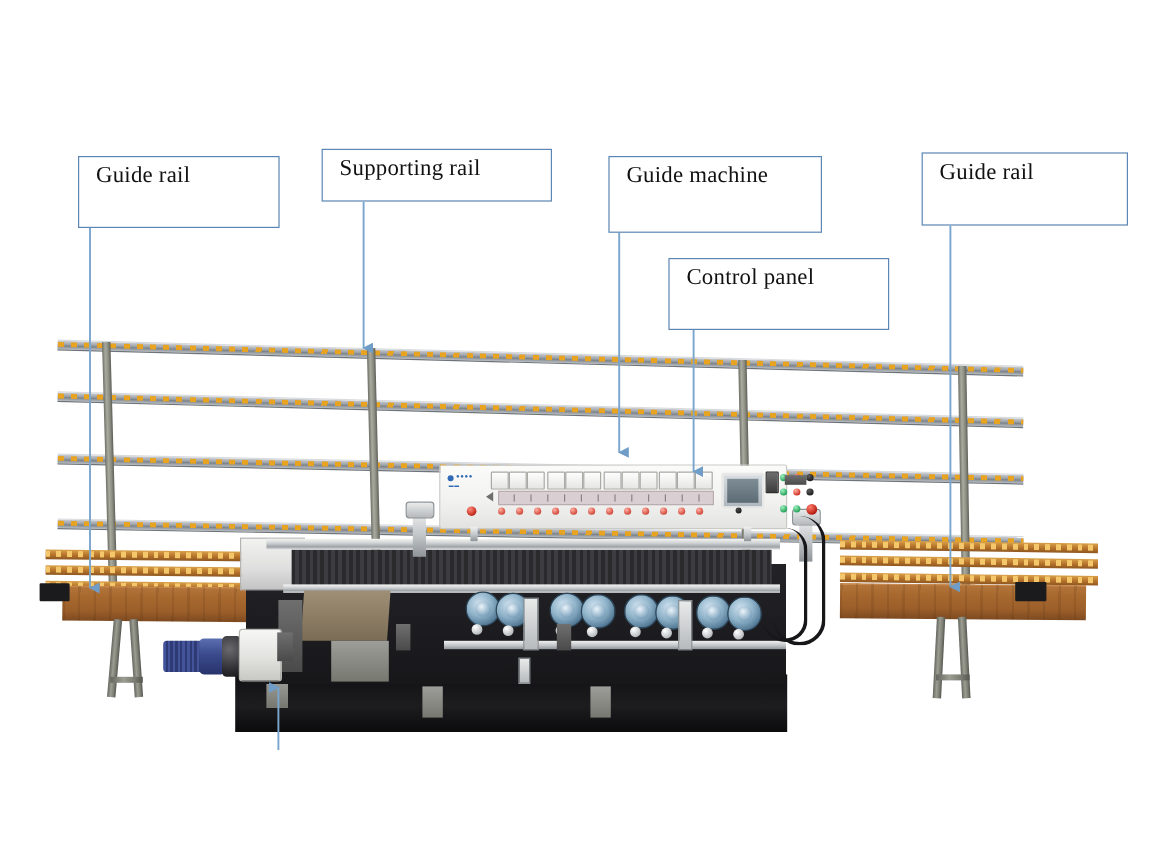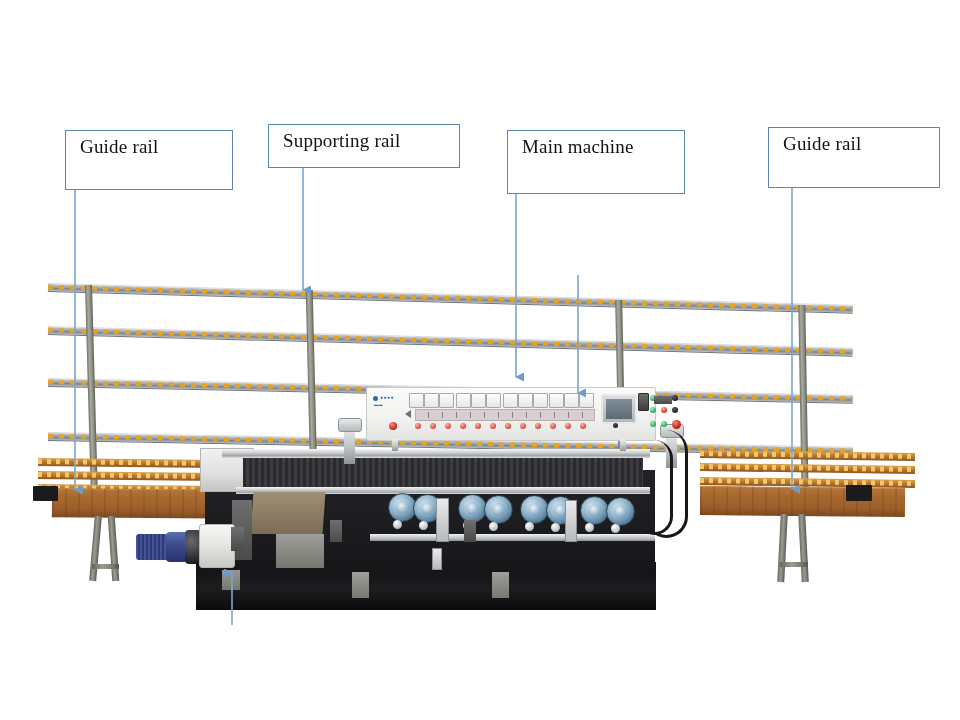--- a/index.html
+++ b/index.html
@@ -327,21 +327,24 @@
 
   <div class="callout" style="left:65px;top:130px;width:168px;height:60px;">
     <span class="ctext">Guide rail</span>
   </div>
 
   <div class="callout" style="left:268px;top:124px;width:192px;height:44px;">
     <span class="ctext">Supporting rail</span>
   </div>
 
   <div class="callout" style="left:507px;top:130px;width:178px;height:64px;">
-    <span class="ctext">Main machine</span>
-  </div>
-
+    <span class="ctext">Guide machine</span>
+  </div>
+
+  <div class="callout" style="left:557px;top:215px;width:184px;height:60px;">
+    <span class="ctext">Control panel</span>
+  </div>
 
   <div class="callout" style="left:768px;top:127px;width:172px;height:61px;">
     <span class="ctext">Guide rail</span>
   </div>
 
 </div>
 
 </body></html>

